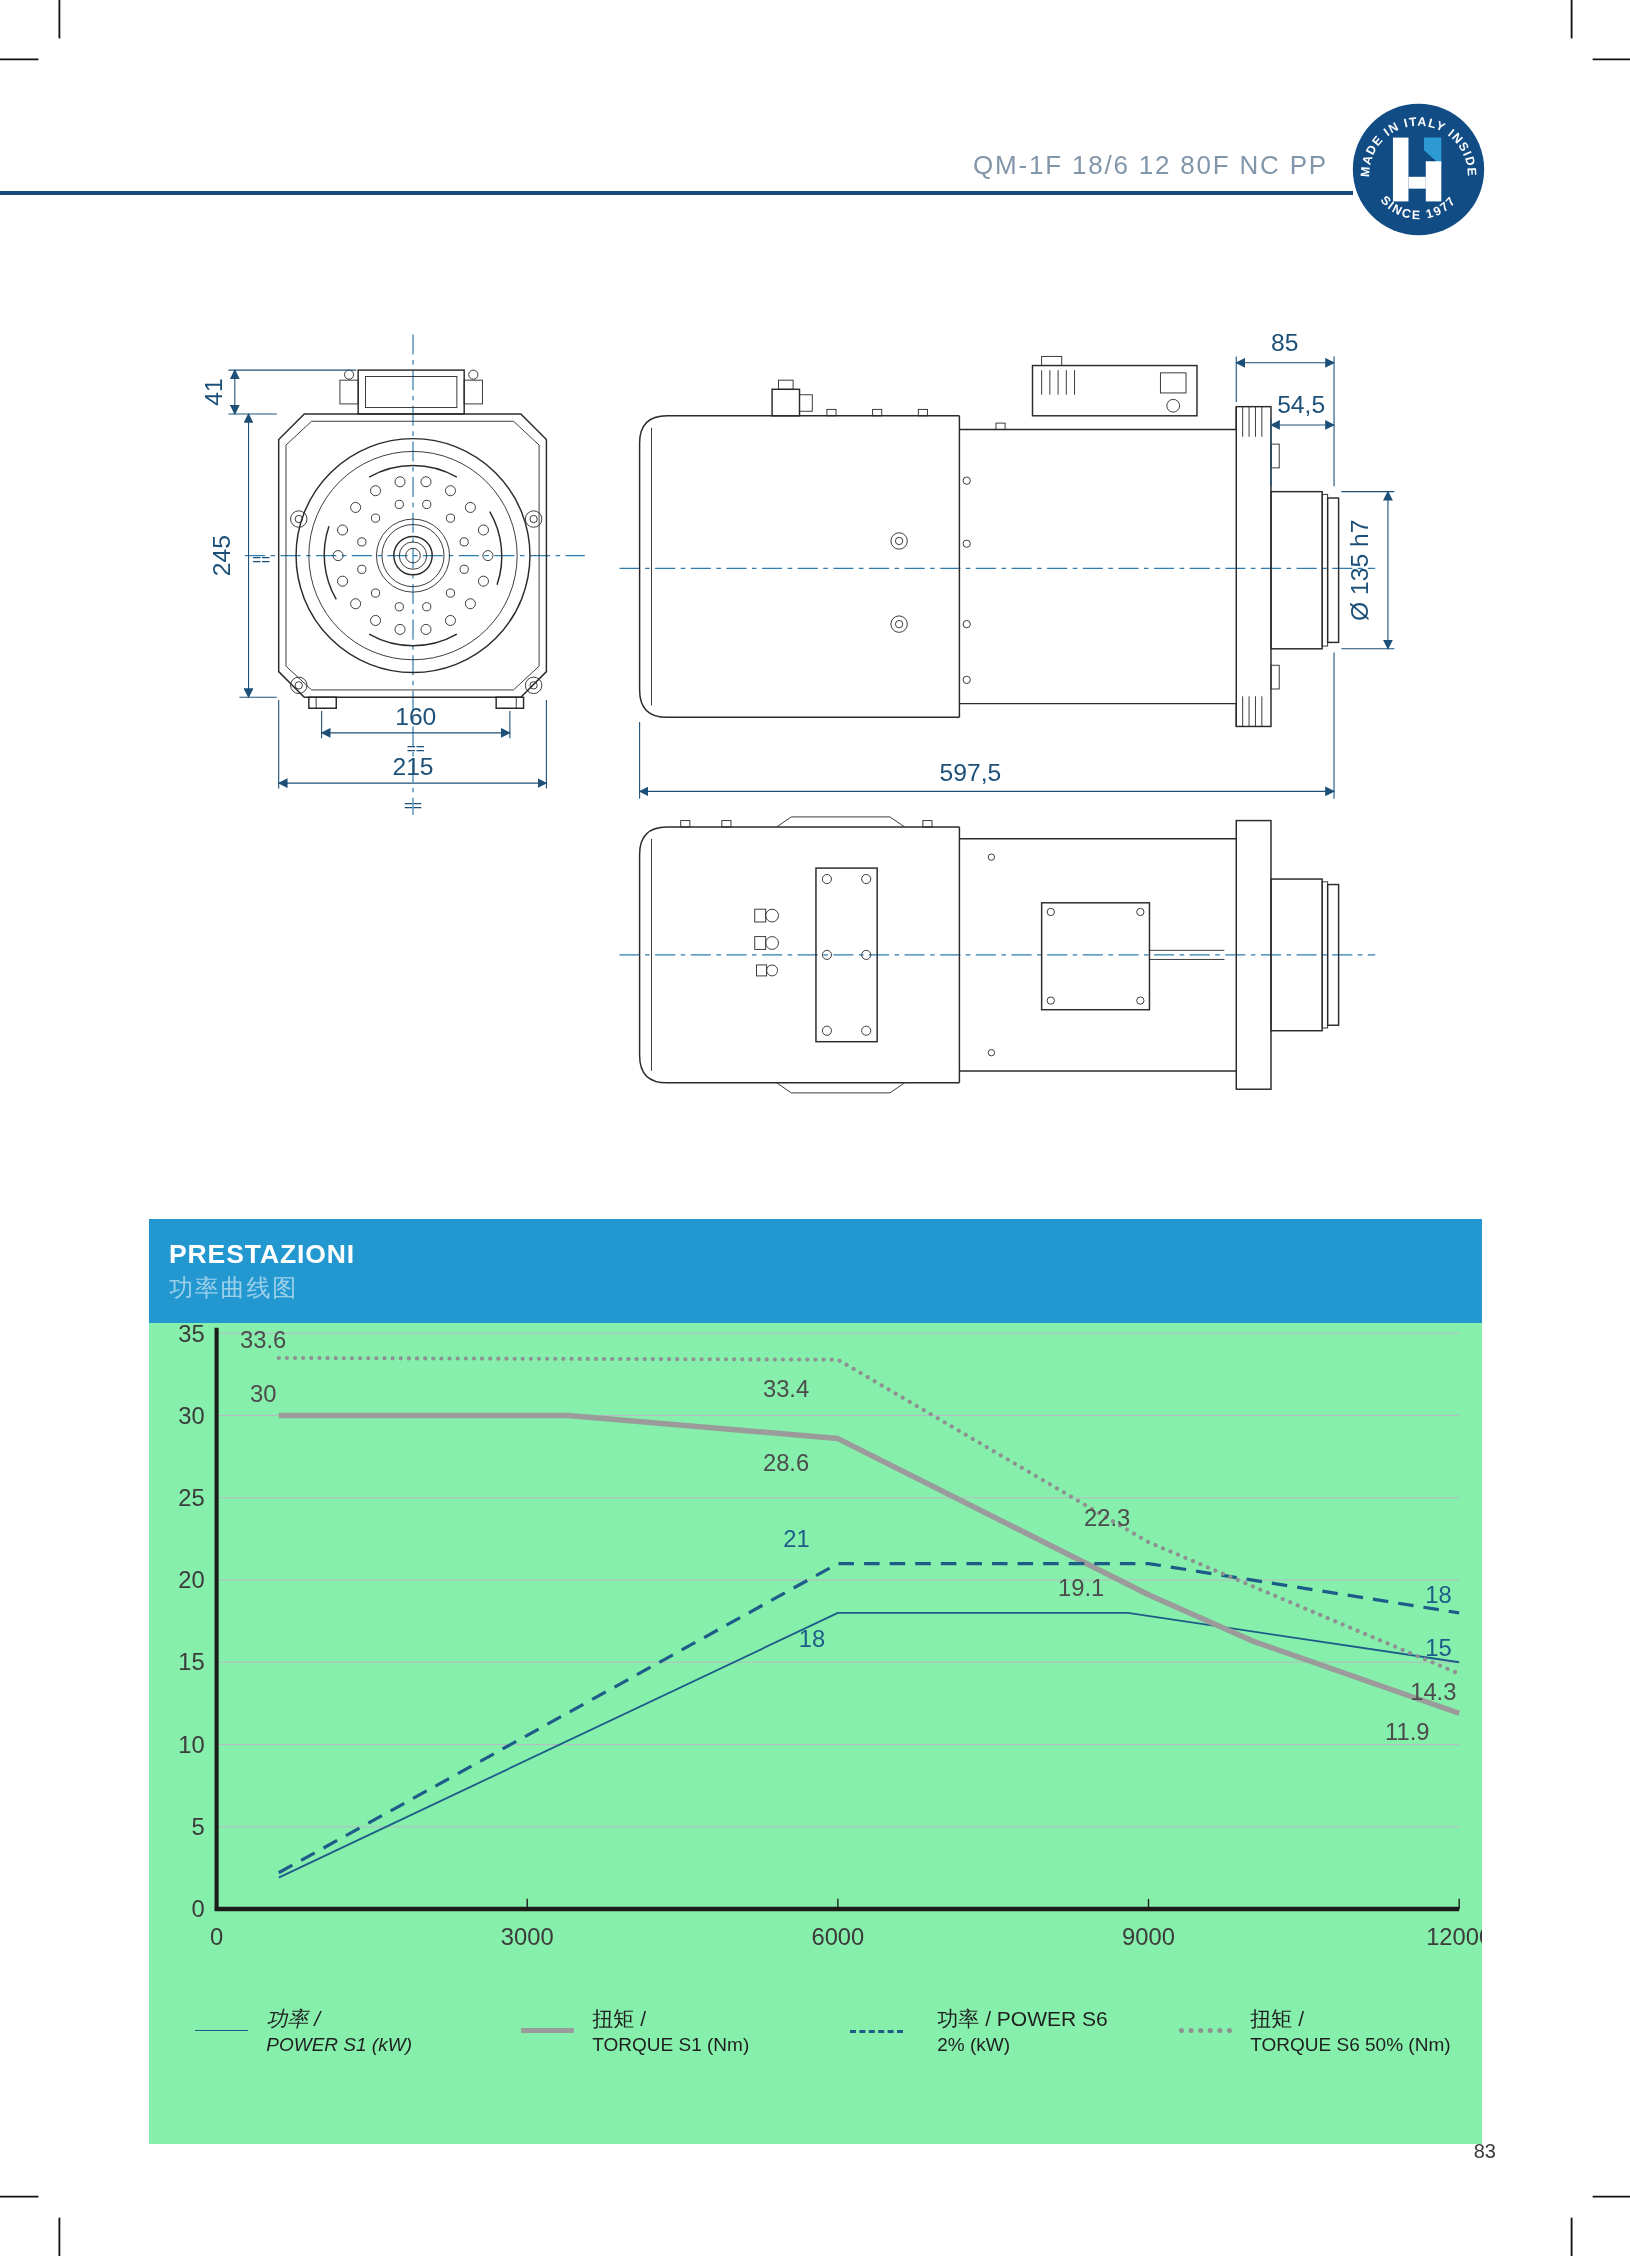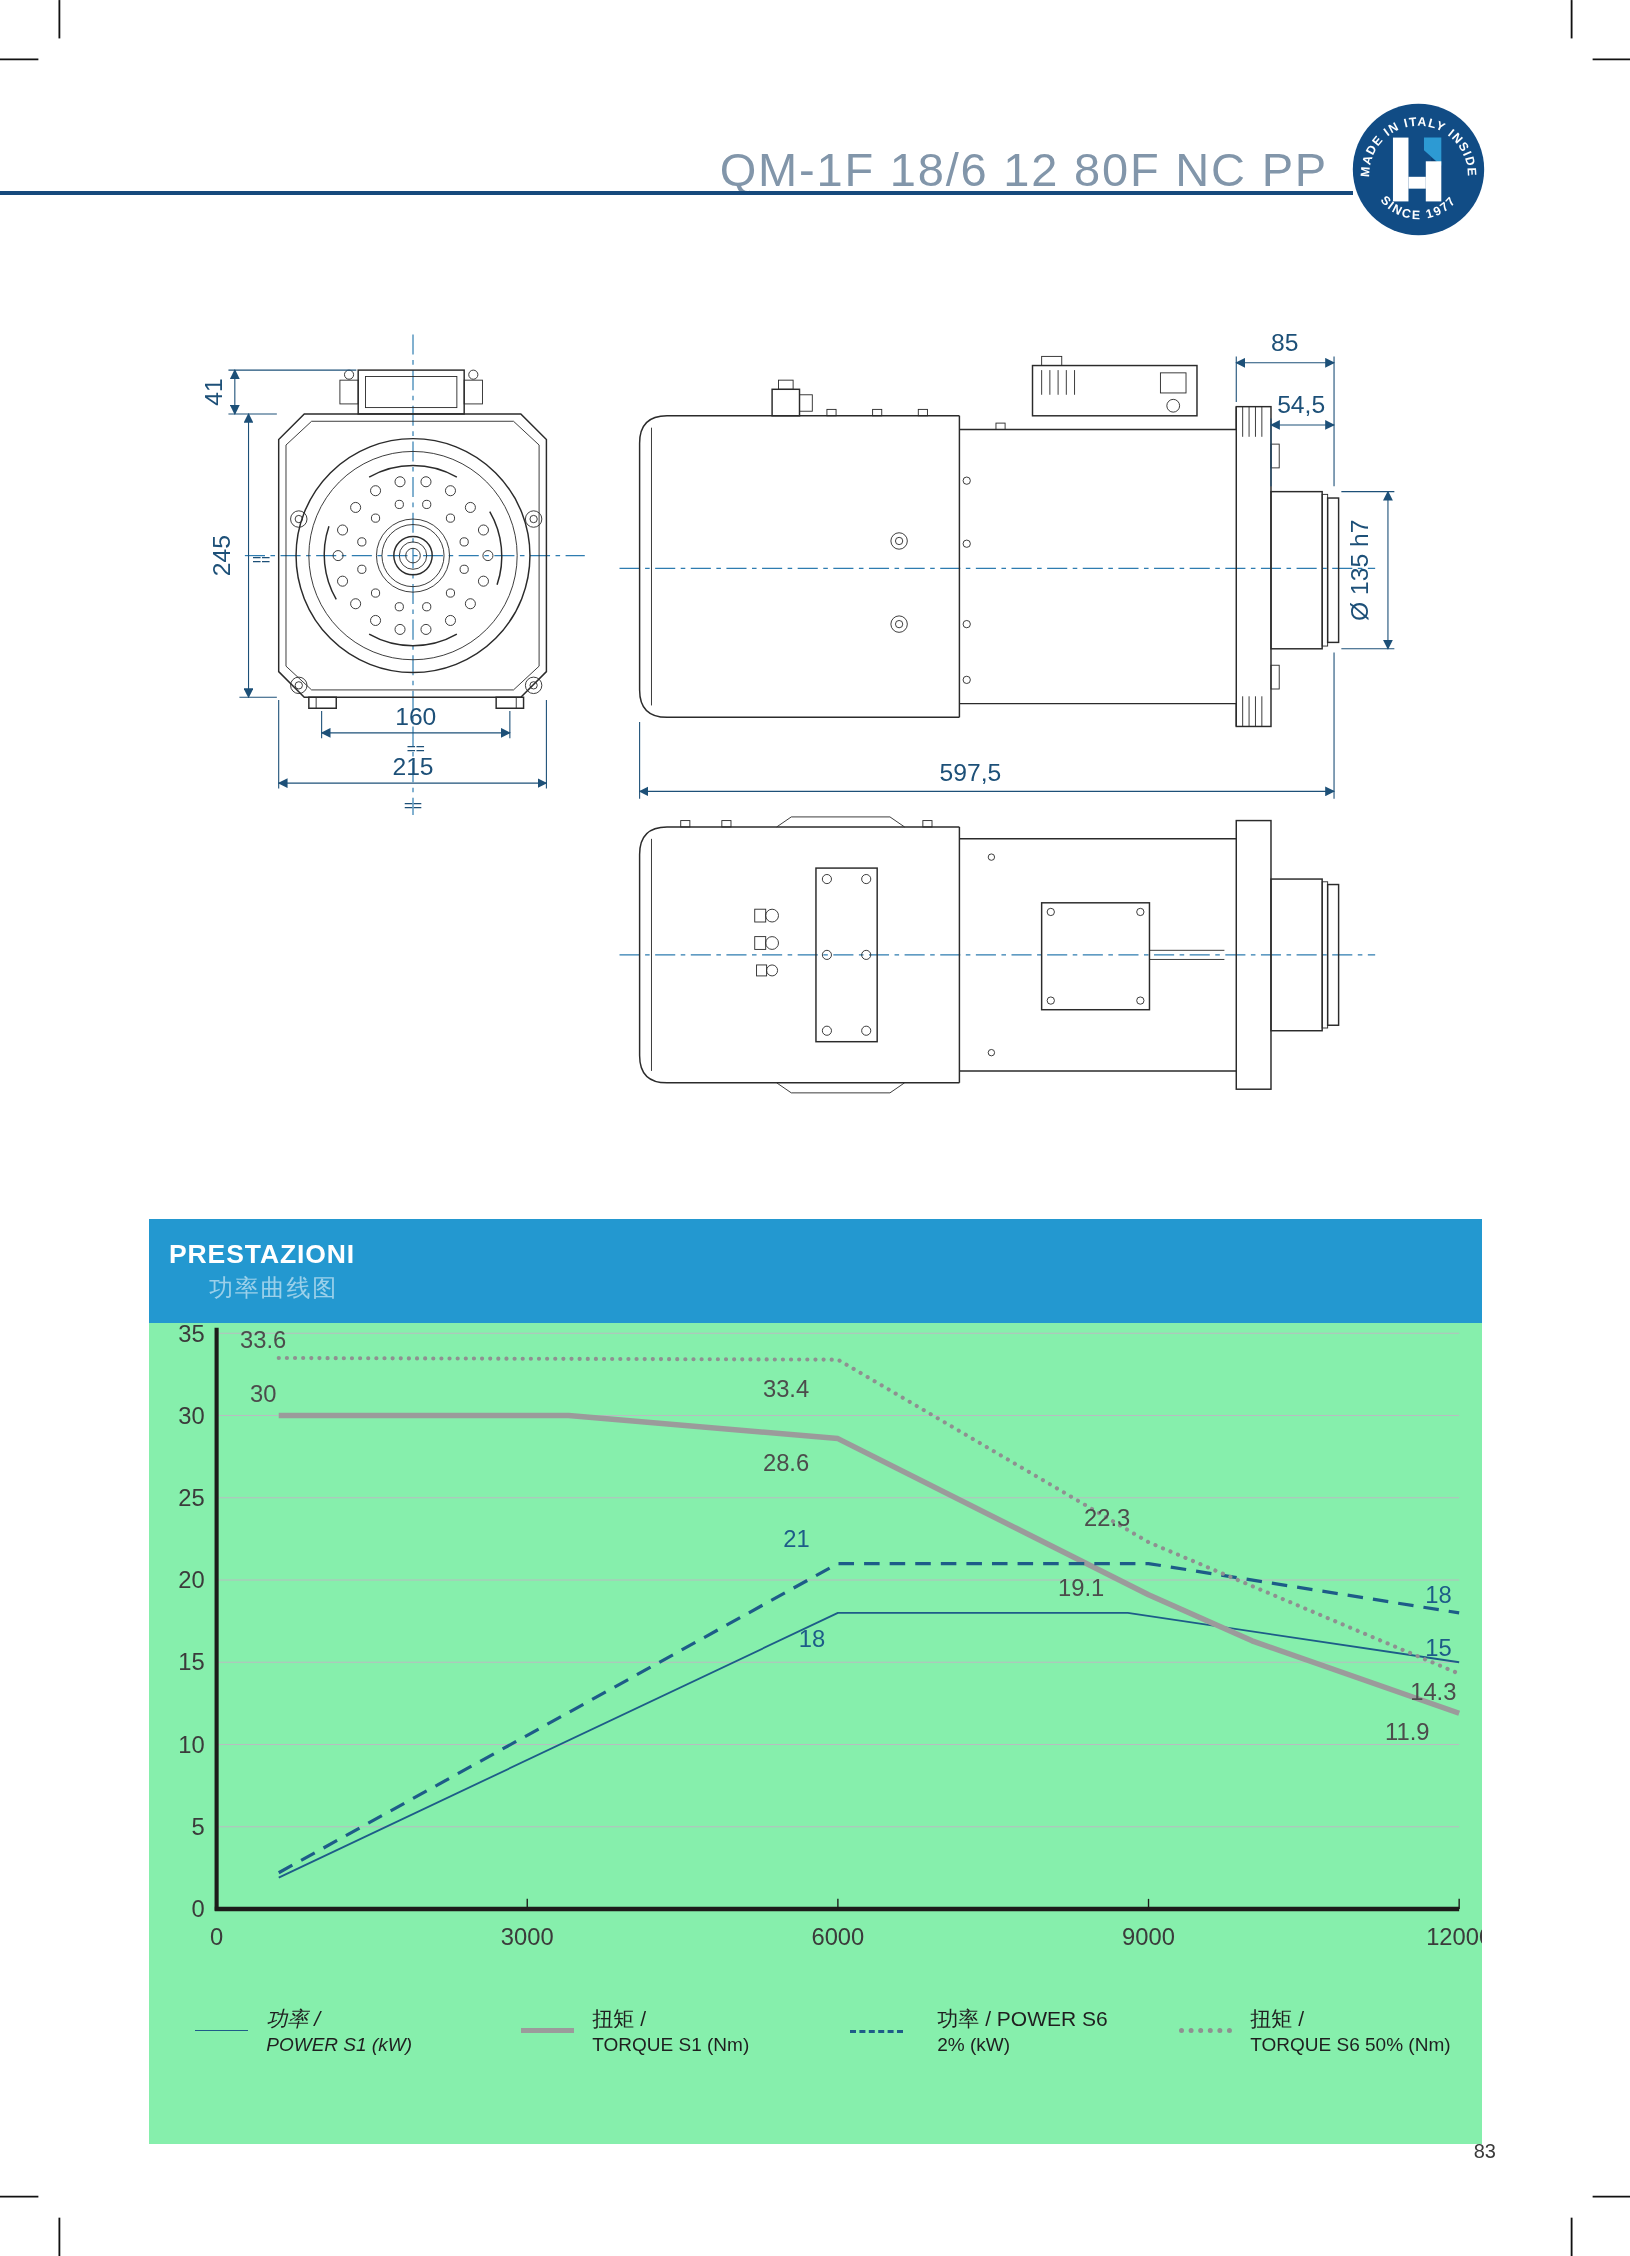--- a/index.html
+++ b/index.html
@@ -1,32 +1,32 @@
 <!DOCTYPE html>
 <html style="font-size:14.6px"><head>
 <meta charset="utf-8">
 <style>
   html,body{margin:0;padding:0;background:#ffffff;}
   body{font-family:"Liberation Sans","DejaVu Sans",sans-serif;}
   #page{position:relative;width:1631px;height:2257px;background:#fff;overflow:hidden;}
 
   
-  #product-title{position:absolute;top:142px;right:303px;font-size:47px;font-weight:300;
+  #product-title{position:absolute;top:150px;right:303px;font-size:26px;font-weight:300;
     letter-spacing:1.8px;color:#8296aa;white-space:nowrap;}
   #header-rule{position:absolute;top:191px;left:0;width:1353px;height:3.7px;background:#16497c;}
   #badge{position:absolute;left:1351px;top:102px;width:135px;height:135px;}
 
   
   #drawings{position:absolute;left:0;top:0;width:1631px;height:2257px;}
 
   
   #chart-panel{position:absolute;left:149px;top:1219px;width:1333px;height:925px;background:#86efac;}
   #chart-header{position:absolute;left:0;top:0;width:1333px;height:104px;background:#2398d0;}
   #chart-title{position:absolute;left:20px;top:20px;font-size:26.5px;font-weight:600;color:#ffffff;letter-spacing:0.9px;}
-  #chart-subtitle{position:absolute;left:20px;top:53px;font-size:24px;color:rgba(255,255,255,0.55);letter-spacing:1.8px;margin-left:40px;}
+  #chart-subtitle{position:absolute;left:20px;top:53px;font-size:24px;color:rgba(255,255,255,0.55);letter-spacing:1.8px;}
   #chart-svg{position:absolute;left:0;top:104px;width:1333px;height:821px;display:block;}
   .tick{font-family:"Liberation Sans","DejaVu Sans",sans-serif;font-size:26px;font-weight:300;fill:#3b3b3b;}
   .ann{font-family:"Liberation Sans","DejaVu Sans",sans-serif;font-size:26px;font-weight:400;}
 
   
   #legend{position:absolute;left:0;top:786px;width:1333px;height:110px;}
   .leg-item{position:absolute;display:flex;align-items:flex-start;}
   .leg-swatch{width:53px;height:0;margin-top:25px;flex:none;}
   .sw-thin-solid{border-top:1.8px solid #1d5c88;}
   .sw-thick-solid{border-top:5.5px solid #9b9b9b;margin-top:23px;}

